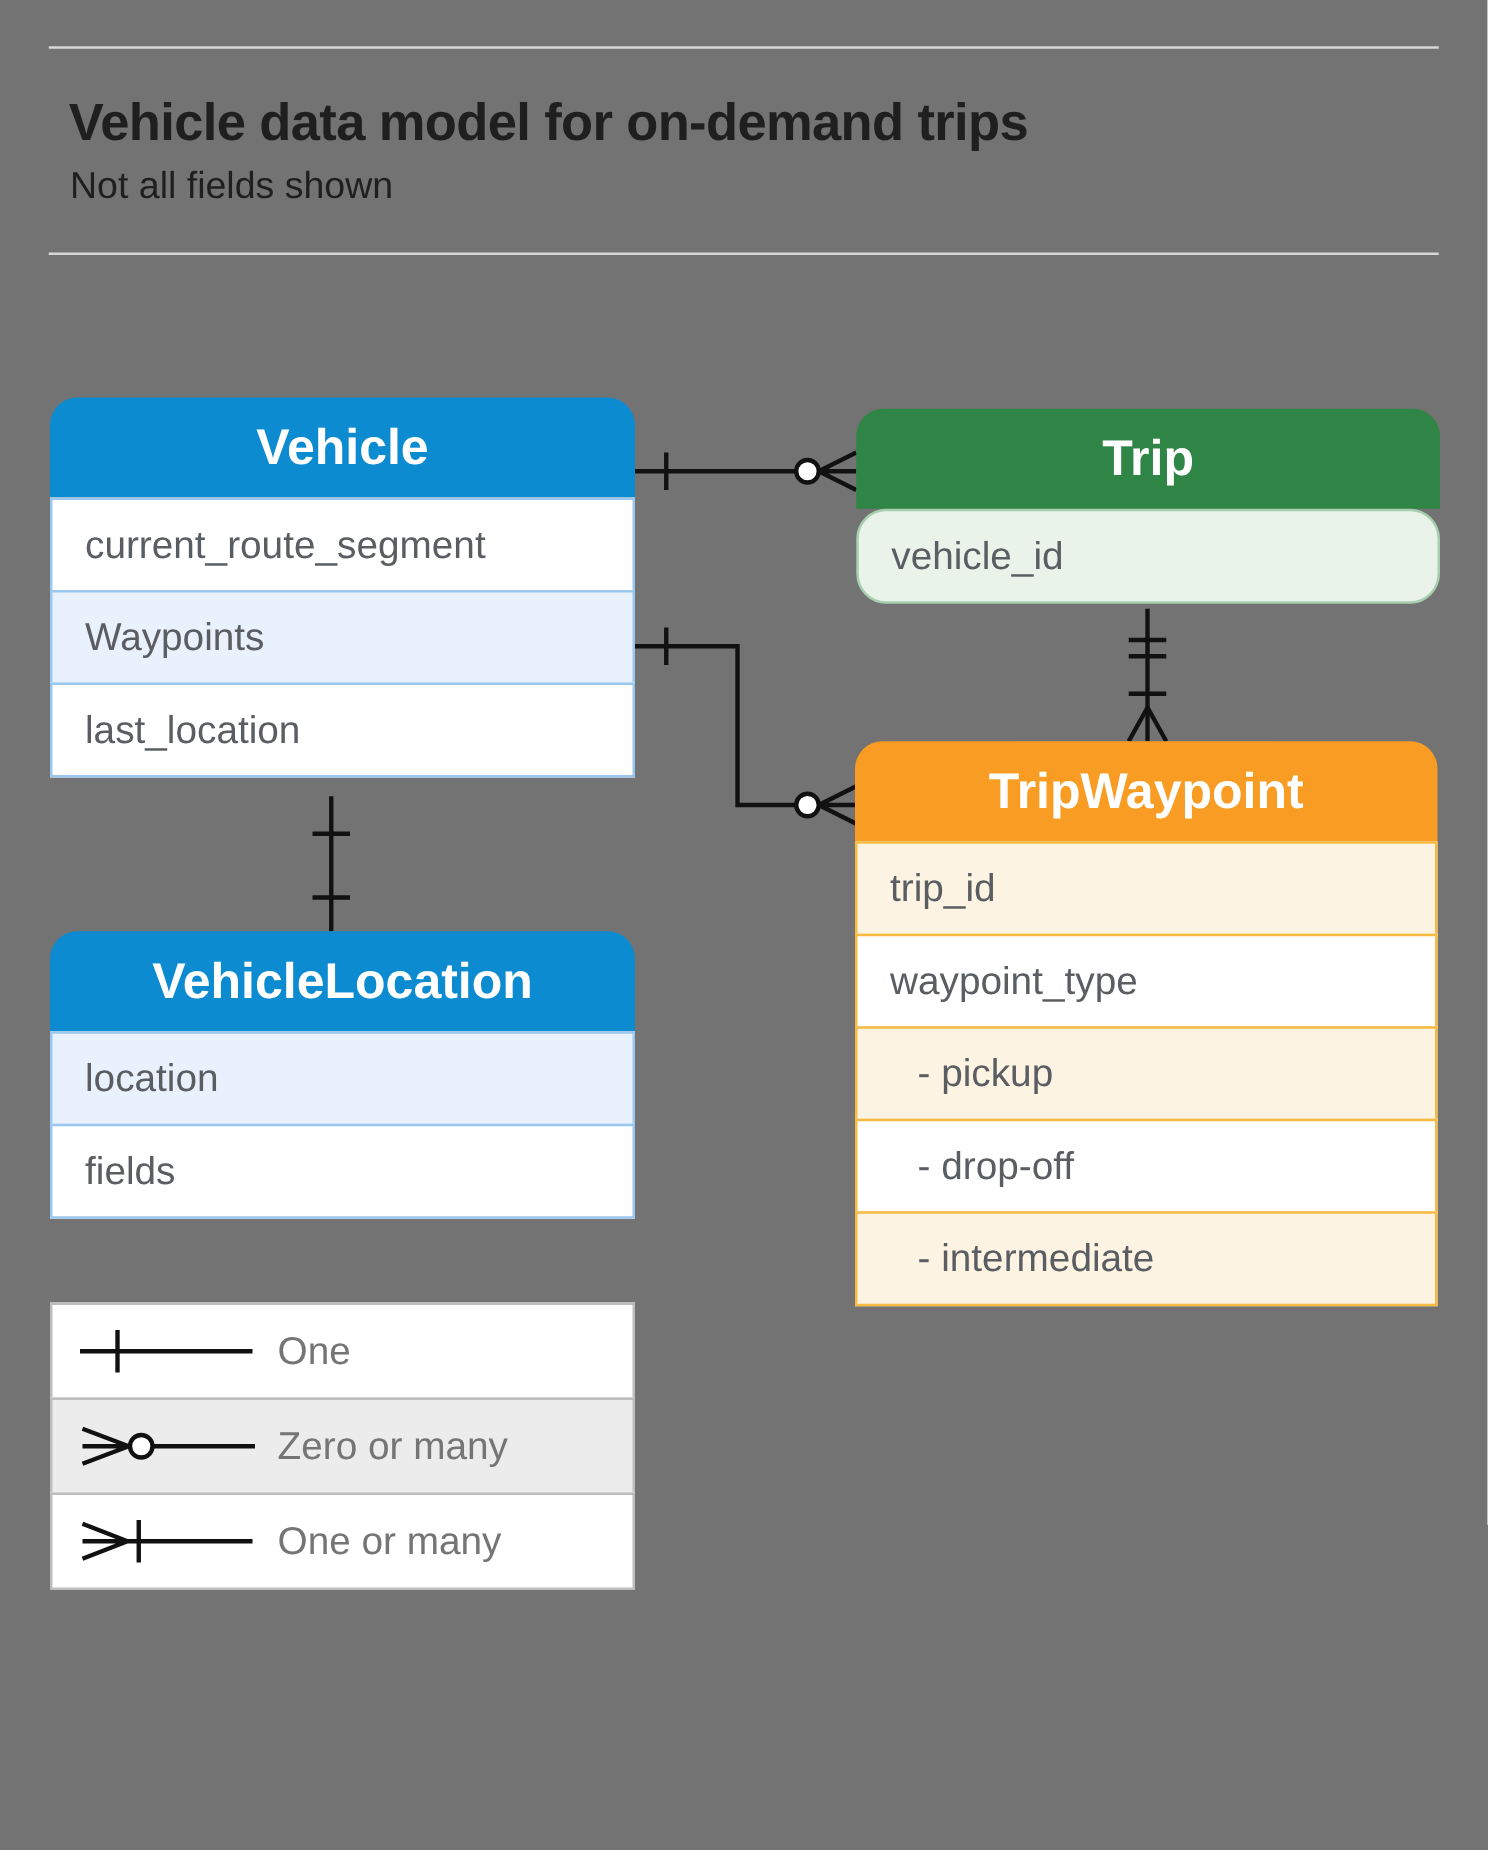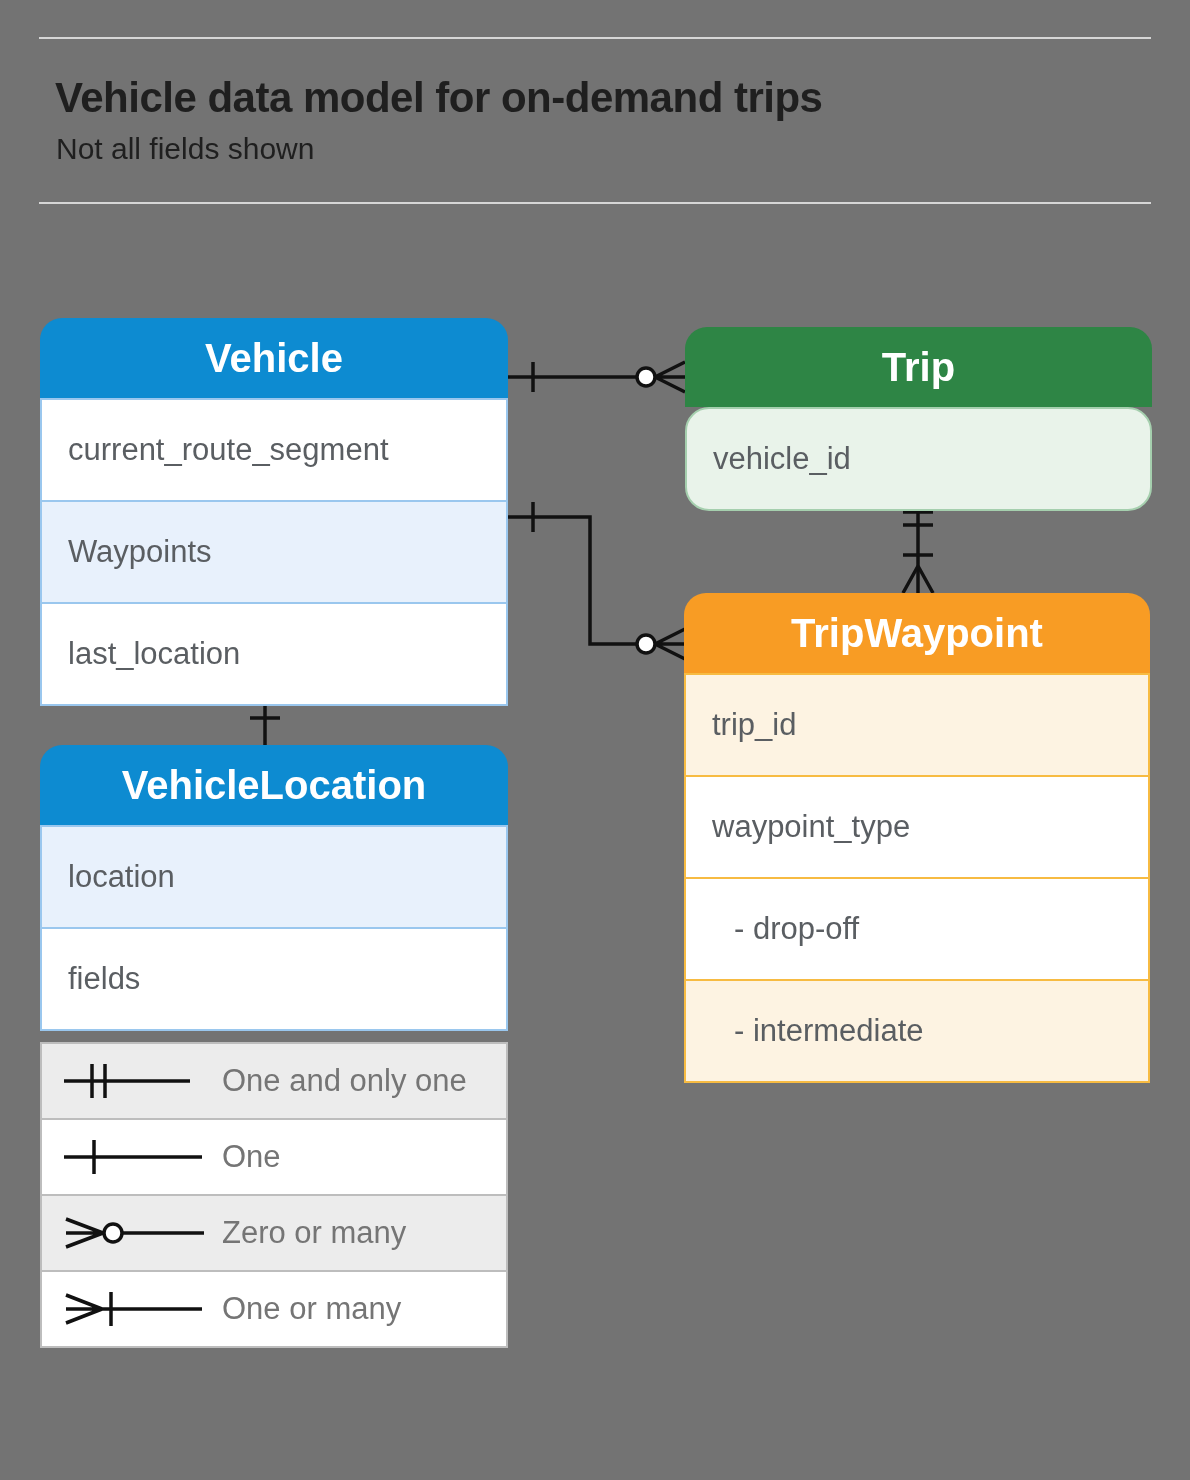--- a/index.html
+++ b/index.html
@@ -29,21 +29,21 @@
   svg.connectors{position:absolute; left:0; top:0; pointer-events:none;}
   svg.connectors path, svg.connectors line{stroke:var(--line); stroke-width:3.5; fill:none;}
   svg.connectors circle{stroke:var(--line); stroke-width:3.5; fill:#fff;}
 
   .entity{position:absolute; box-sizing:border-box;}
   .entity .hdr{
     height:80px; border-radius:22px 22px 0 0; color:#fff; font-weight:bold;
     font-size:40px; display:flex; align-items:center; justify-content:center;
   }
   .entity .row{
-    height:104px; display:flex; align-items:center; padding-left:26px;
+    height:76px; display:flex; align-items:center; padding-left:26px;
     font-size:31px; color:var(--row-text); background:#fff;
     border:2px solid; box-sizing:border-box; white-space:nowrap;
   }
   .entity .row + .row{margin-top:-2px;}
   .entity .row.indent{padding-left:48px;}
 
   .ent-blue .hdr{background:var(--blue);}
   .ent-blue .row{border-color:var(--blue-border);}
   .ent-blue .row.alt{background:var(--blue-light);}
 
@@ -115,40 +115,33 @@
 
   <div class="entity ent-green" style="left:685px; top:327px; width:467px;">
     <div class="hdr">Trip</div>
     <div class="row alt">vehicle_id</div>
   </div>
 
   <div class="entity ent-orange" style="left:684px; top:593px; width:466px;">
     <div class="hdr">TripWaypoint</div>
     <div class="row alt">trip_id</div>
     <div class="row">waypoint_type</div>
+    <div class="row alt indent">- pickup</div>
     <div class="row indent">- drop-off</div>
     <div class="row alt indent">- intermediate</div>
   </div>
 
   <div class="entity ent-blue" style="left:40px; top:745px; width:468px;text-align:center;">
     <div class="hdr">VehicleLocation</div>
     <div class="row alt">location</div>
     <div class="row">fields</div>
   </div>
 
   <div class="entity key" style="left:40px; top:1042px; width:468px;">
 
-    <div class="row alt">
-      <svg class="sym" width="150" height="40" viewBox="0 0 150 40">
-        <path d="M2,20 H128"></path>
-          <path d="M30,3 V37"></path>
-          <path d="M43,3 V37"></path>
-      </svg>
-      <span>One and only one</span>
-    </div>
 
     <div class="row">
       <svg class="sym" width="150" height="40" viewBox="0 0 150 40">
         <path d="M2,20 H140"></path>
           <path d="M32,3 V37"></path>
       </svg>
       <span>One</span>
     </div>
 
     <div class="row alt">

